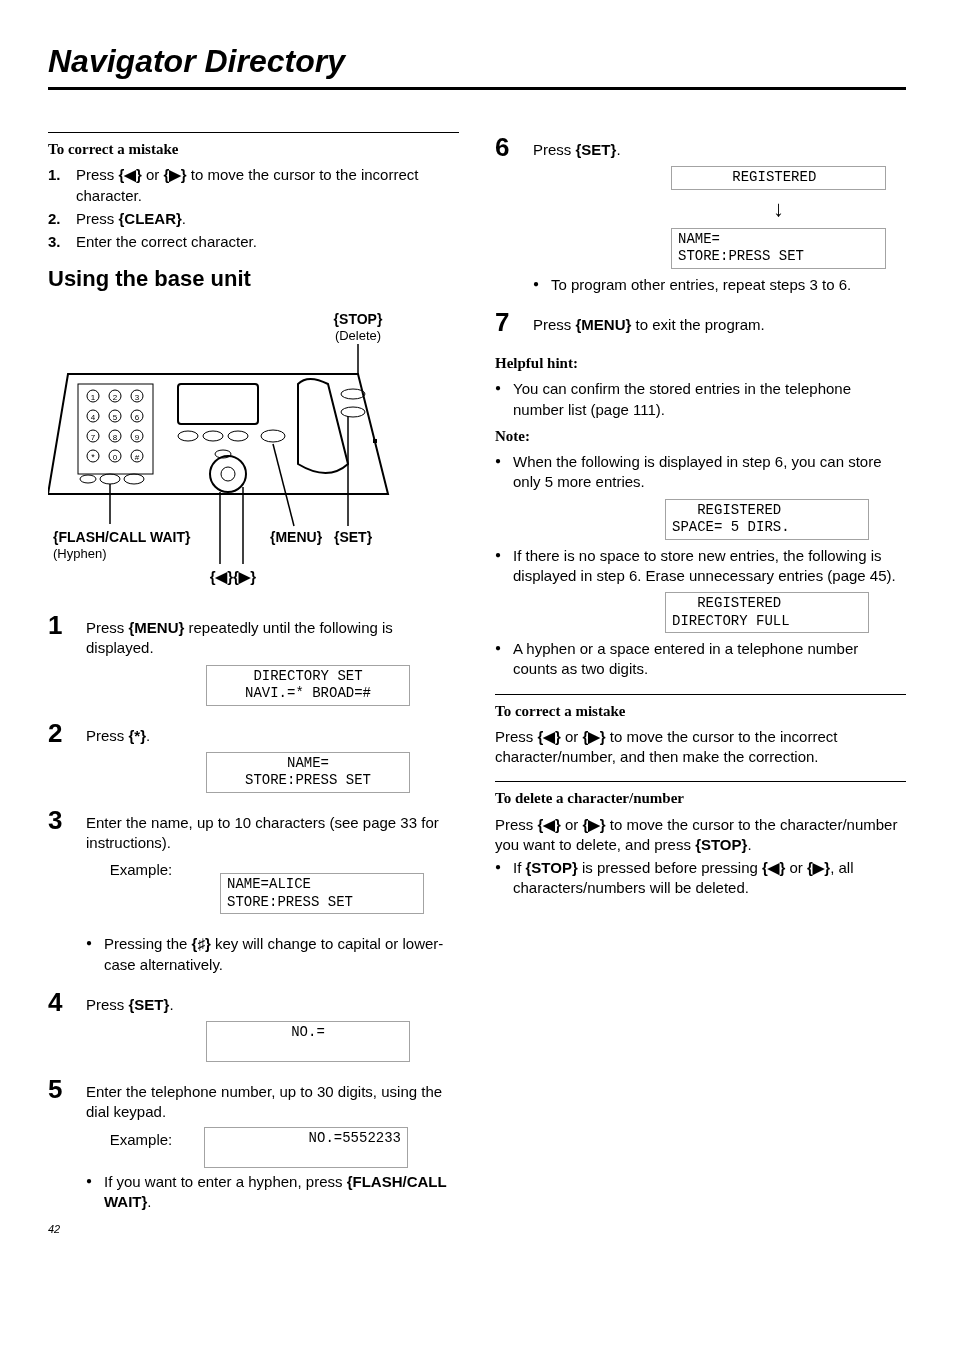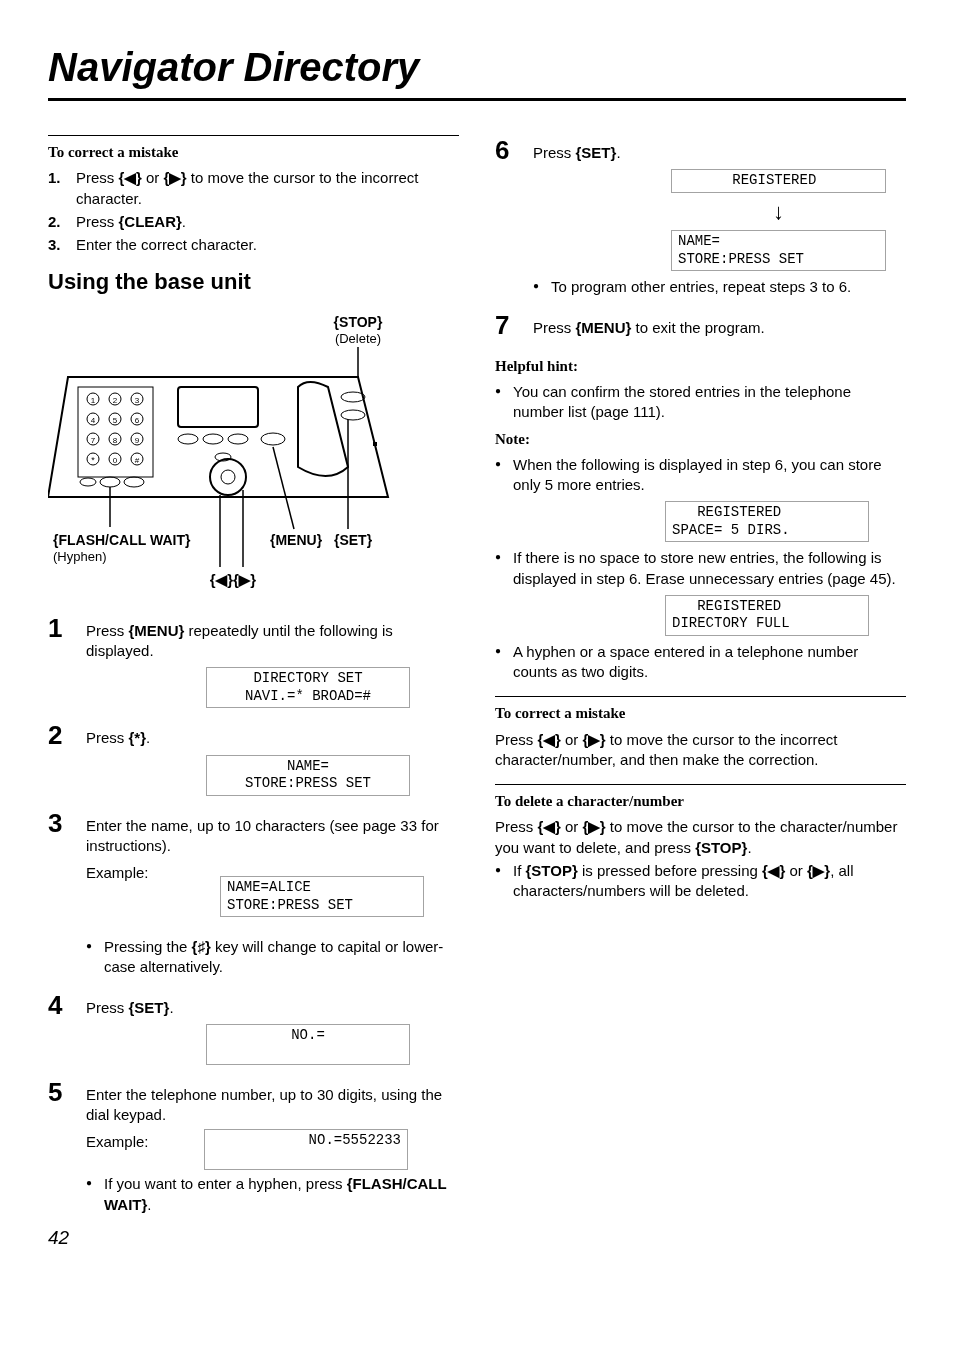--- a/index.html
+++ b/index.html
@@ -6,26 +6,26 @@
     font-family: Arial, Helvetica, sans-serif;
     font-size: 15px;
     color: #000;
     margin: 0;
     padding: 40px 48px 28px 48px;
     width: 954px;
     box-sizing: border-box;
     line-height: 1.35;
   }
   .pagetitle {
-    font-size: 40px;
+    font-size: 32px;
     font-weight: bold;
     font-style: italic;
     border-bottom: 3px solid #000;
     padding-bottom: 4px;
-    margin-bottom: 28px;
+    margin-bottom: 36px;
   }
   .cols {
     display: flex;
     gap: 36px;
   }
   .col {
     flex: 1;
     min-width: 0;
   }
   .hr {
@@ -90,21 +90,21 @@
     margin-left: 170px;
   }
   .example-row {
     display: flex;
     align-items: flex-start;
     gap: 8px;
     margin: 4px 0;
   }
   .example-row .lbl {
     width: 110px;
-    text-align: left;
+    text-align: center;
     padding-top: 3px;
   }
   .bullets {
     list-style: none;
     padding: 0;
     margin: 2px 0 6px 0;
   }
   .bullets > li {
     position: relative;
     padding-left: 18px;
@@ -115,21 +115,21 @@
     position: absolute;
     left: 0;
     top: 2px;
     font-size: 10px;
   }
   .key {
     font-weight: bold;
   }
   .pagenum {
     font-style: italic;
-    font-size: 19px;
+    font-size: 11px;
   }
   .diagram {
     margin: 8px 0 8px 0;
   }
   .diagram svg { display: block; }
   .arrow-down {
     font-size: 22px;
     text-align: center;
     margin: -2px 0 -2px 0;
   }

